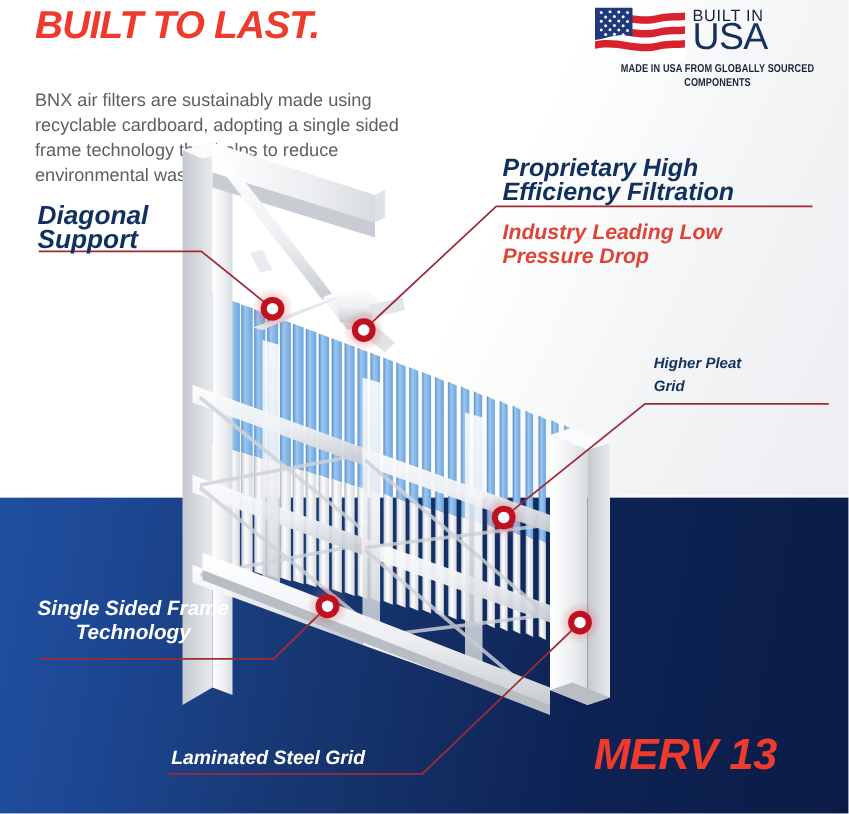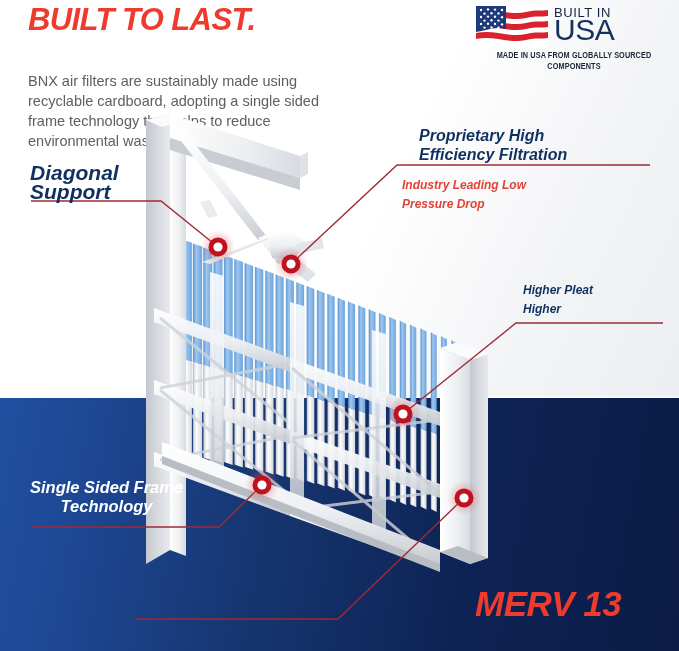--- a/index.html
+++ b/index.html
@@ -40,22 +40,22 @@
   
   #product{position:absolute;left:140px;top:112px;width:390px;height:470px;}
 
   
   .callout{position:absolute;font-style:italic;font-weight:bold;line-height:19px;}
   .c-navy{color:#10305f;}
   .c-red{color:#e04337;}
   .c-white{color:#ffffff;}
 
   .co-diagonal{left:30px;top:163px;font-size:21px;}
-  .co-prop{left:402px;top:126px;font-size:16px;margin-left:17px;}
-  .co-industry{left:402px;top:176px;font-size:12px;}
+  .co-prop{left:402px;top:126px;font-size:20px;}
+  .co-industry{left:402px;top:176px;font-size:17px;}
   .co-pleat{left:523px;top:281px;font-size:12px;}
   .co-single{left:30px;top:478px;font-size:16.5px;text-align:center;}
   .co-laminated{left:137px;top:597px;font-size:15.5px;}
   .merv{position:absolute;left:475px;top:584px;font-size:35px;font-weight:bold;
     font-style:italic;color:#ee3b2e;letter-spacing:-0.5px;text-align:center;}
 
   svg.overlay{position:absolute;left:0;top:0;width:679px;height:651px;
     pointer-events:none;}
 </style>
 </head>
@@ -358,24 +358,27 @@
     <div>Efficiency Filtration</div>
   </div>
 
   <div class="callout c-red co-industry">
     <div>Industry Leading Low</div>
     <div>Pressure Drop</div>
   </div>
 
   <div class="callout c-navy co-pleat">
     <div>Higher Pleat</div>
-    <div>Higher</div>
+    <div>Grid</div>
   </div>
 
   <div class="callout c-white co-single">
     <div>Single Sided Frame</div>
     <div>Technology</div>
   </div>
 
+  <div class="callout c-white co-laminated">
+    <div>Laminated Steel Grid</div>
+  </div>
 
   <div class="merv">MERV 13</div>
 
 </div>
 
 </body></html>

